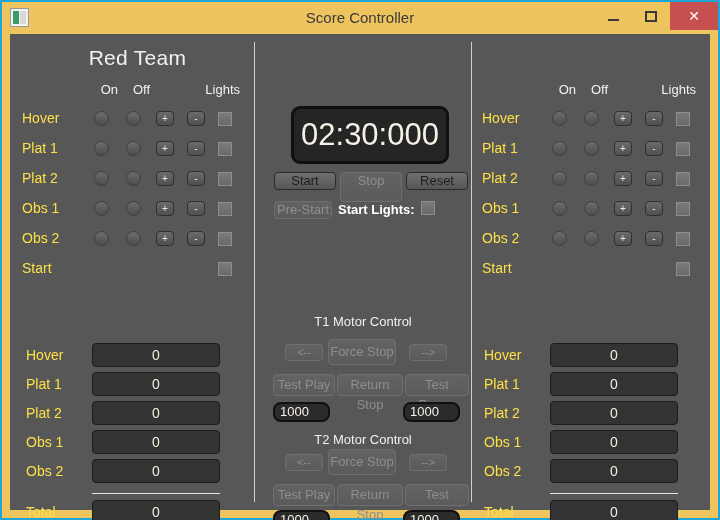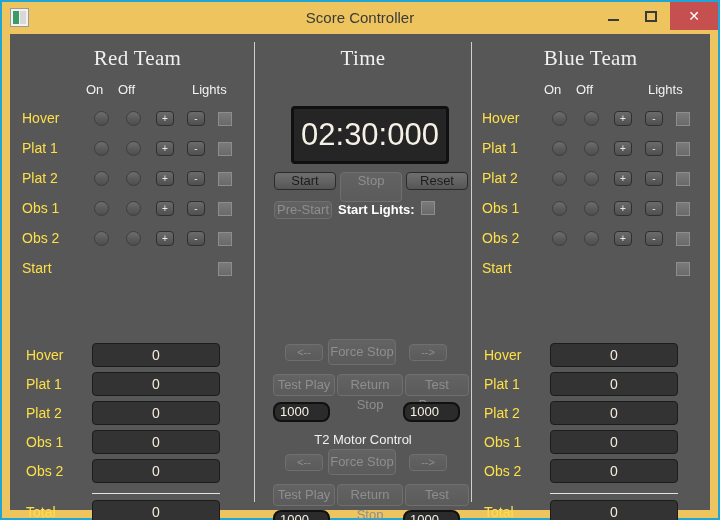--- a/index.html
+++ b/index.html
@@ -41,23 +41,22 @@
     position:absolute;left:8px;top:32px;width:700px;height:476px;
     background:#575757;box-sizing:border-box;
   }
   .vsep{position:absolute;top:8px;width:1px;height:460px;background:#cfcfcf;}
   #sep-left{left:244px;}
   #sep-right{left:461px;}
 
   .panel-title{
     position:absolute;font-size:21px;color:#f0f0f0;text-align:center;
     letter-spacing:0.3px;
-    font-family:Liberation Serif, serif;
-  }
-  .colhdr{position:absolute;font-size:13px;color:#f2f2f2;text-align:left;}
+  }
+  .colhdr{position:absolute;font-size:13px;color:#f2f2f2;text-align:right;}
   .rowlabel{position:absolute;font-size:14px;color:#fde047;}
 
   
   .radio{
     position:absolute;width:15px;height:15px;border-radius:50%;
     background:linear-gradient(180deg,#6d6d6d 0%,#5a5a5a 55%,#4e4e4e 100%);
     border:1px solid #3e3e3e;box-sizing:border-box;
   }
   
   .pmbtn{
@@ -76,21 +75,21 @@
   .scorefield{
     position:absolute;height:24px;border-radius:4px;
     background:#333333;border:1px solid #1c1c1c;box-sizing:border-box;
     color:#f5ecdc;font-size:14px;line-height:22px;text-align:center;
   }
   .hrule{position:absolute;height:1px;background:#e2e2e2;}
 
   
   #timer-box{
     position:absolute;left:281px;top:72px;width:158px;height:58px;
-    background:#252525;border:3px solid #101010;border-radius:4px;box-sizing:border-box;
+    background:#252525;border:3px solid #101010;border-radius:9px;box-sizing:border-box;
   }
   #timer-text{
     position:absolute;left:0;top:0;width:152px;height:52px;line-height:52px;
     text-align:center;font-size:31px;color:#f6f1e6;letter-spacing:0px;
   }
   .btn{
     position:absolute;border-radius:4px;box-sizing:border-box;
     text-align:center;font-size:13px;
     background:linear-gradient(180deg,#6f6f6f 0%,#636363 50%,#555555 100%);
     border:1px solid #2b2b2b;color:#1d1d1d;
@@ -183,54 +182,53 @@
     <div class="rowlabel" style="left:16px;top:371px;">Plat 2</div>
     <div class="scorefield" style="left:82px;top:367px;width:128px;">0</div>
     <div class="rowlabel" style="left:16px;top:400px;">Obs 1</div>
     <div class="scorefield" style="left:82px;top:396px;width:128px;">0</div>
     <div class="rowlabel" style="left:16px;top:429px;">Obs 2</div>
     <div class="scorefield" style="left:82px;top:425px;width:128px;">0</div>
     <div class="hrule" style="left:82px;top:459px;width:128px;"></div>
     <div class="rowlabel" style="left:16px;top:470px;">Total</div>
     <div class="scorefield" style="left:82px;top:466px;width:128px;">0</div>
 
-    <div class="panel-title" style="left:253px;top:12px;width:200px;">Time</div>
 
     <div id="timer-box">
       <div id="timer-text">02:30:000</div>
     </div>
 
     <div class="btn" style="left:264px;top:138px;width:62px;height:18px;line-height:16px;">Start</div>
     <div class="btn dis" style="left:330px;top:138px;width:62px;height:30px;line-height:16px;">Stop</div>
     <div class="btn" style="left:396px;top:138px;width:62px;height:18px;line-height:16px;">Reset</div>
 
     <div class="btn dis" style="left:264px;top:167px;width:58px;height:18px;line-height:16px;">Pre-Start</div>
     <div id="start-lights-label" style="left:328px;top:168px;">Start Lights:</div>
     <div class="lightbox" style="left:411px;top:167px;"></div>
 
+    <div class="section-title" style="left:253px;top:280px;width:200px;">T1 Motor Control</div>
     <div class="btn dis" style="left:275px;top:310px;width:38px;height:17px;line-height:15px;font-size:11px;">&lt;--</div>
     <div class="btn dis" style="left:318px;top:305px;width:68px;height:26px;line-height:24px;">Force Stop</div>
     <div class="btn dis" style="left:399px;top:310px;width:38px;height:17px;line-height:15px;font-size:11px;">--&gt;</div>
     <div class="btn dis" style="left:263px;top:340px;width:62px;height:22px;line-height:20px;">Test Play</div>
     <div class="btn dis" style="left:327px;top:340px;width:66px;height:22px;line-height:20px;">Return Stop</div>
     <div class="btn dis" style="left:395px;top:340px;width:64px;height:22px;line-height:20px;">Test Pause</div>
     <div class="numfield" style="left:263px;top:368px;width:57px;">1000</div>
     <div class="numfield" style="left:393px;top:368px;width:57px;">1000</div>
 
     <div class="section-title" style="left:253px;top:398px;width:200px;">T2 Motor Control</div>
     <div class="btn dis" style="left:275px;top:420px;width:38px;height:17px;line-height:15px;font-size:11px;">&lt;--</div>
     <div class="btn dis" style="left:318px;top:415px;width:68px;height:26px;line-height:24px;">Force Stop</div>
     <div class="btn dis" style="left:399px;top:420px;width:38px;height:17px;line-height:15px;font-size:11px;">--&gt;</div>
     <div class="btn dis" style="left:263px;top:450px;width:62px;height:22px;line-height:20px;">Test Play</div>
     <div class="btn dis" style="left:327px;top:450px;width:66px;height:22px;line-height:20px;">Return Stop</div>
     <div class="btn dis" style="left:395px;top:450px;width:64px;height:22px;line-height:20px;">Test Pause</div>
     <div class="numfield" style="left:263px;top:476px;width:57px;">1000</div>
     <div class="numfield" style="left:393px;top:476px;width:57px;">1000</div>
 
-    <div class="panel-title" style="left:473px;top:12px;width:215px;">Blue Team</div>
 
     <div class="colhdr" style="left:534px;top:48px;width:32px;">On</div>
     <div class="colhdr" style="left:566px;top:48px;width:32px;">Off</div>
     <div class="colhdr" style="left:638px;top:48px;width:48px;">Lights</div>
 
     <div class="rowlabel" style="left:472px;top:76px;">Hover</div>
     <div class="radio" style="left:542px;top:77px;"></div>
     <div class="radio" style="left:574px;top:77px;"></div>
     <div class="pmbtn" style="left:604px;top:77px;">+</div>
     <div class="pmbtn" style="left:635px;top:77px;">-</div>

